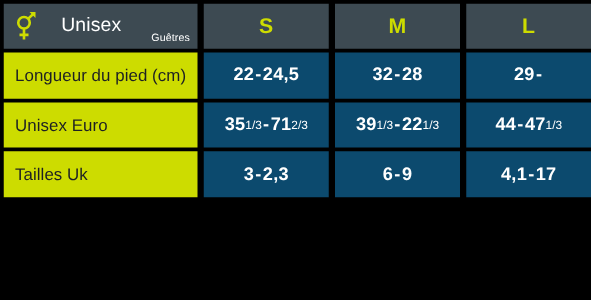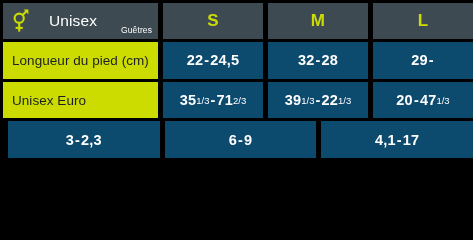--- a/index.html
+++ b/index.html
@@ -185,29 +185,30 @@
         <span class="frac">2/3</span>
     </div>
     <div class="cell col-size cell-value">
       <span>39</span>
         <span class="frac">1/3</span>
         <span class="dash">-</span>
         <span>22</span>
         <span class="frac">1/3</span>
     </div>
     <div class="cell col-size cell-value">
-      <span>20</span>
+      <span>44</span>
         <span class="frac"></span>
         <span class="dash">-</span>
         <span>47</span>
         <span class="frac">1/3</span>
     </div>
   </div>
 
   <div class="row">
+    <div class="cell col-label cell-label">Tailles Uk</div>
     <div class="cell col-size cell-value">
       <span>3</span>
         <span class="frac"></span>
         <span class="dash">-</span>
         <span>2,3</span>
         <span class="frac"></span>
     </div>
     <div class="cell col-size cell-value">
       <span>6</span>
         <span class="frac"></span>

